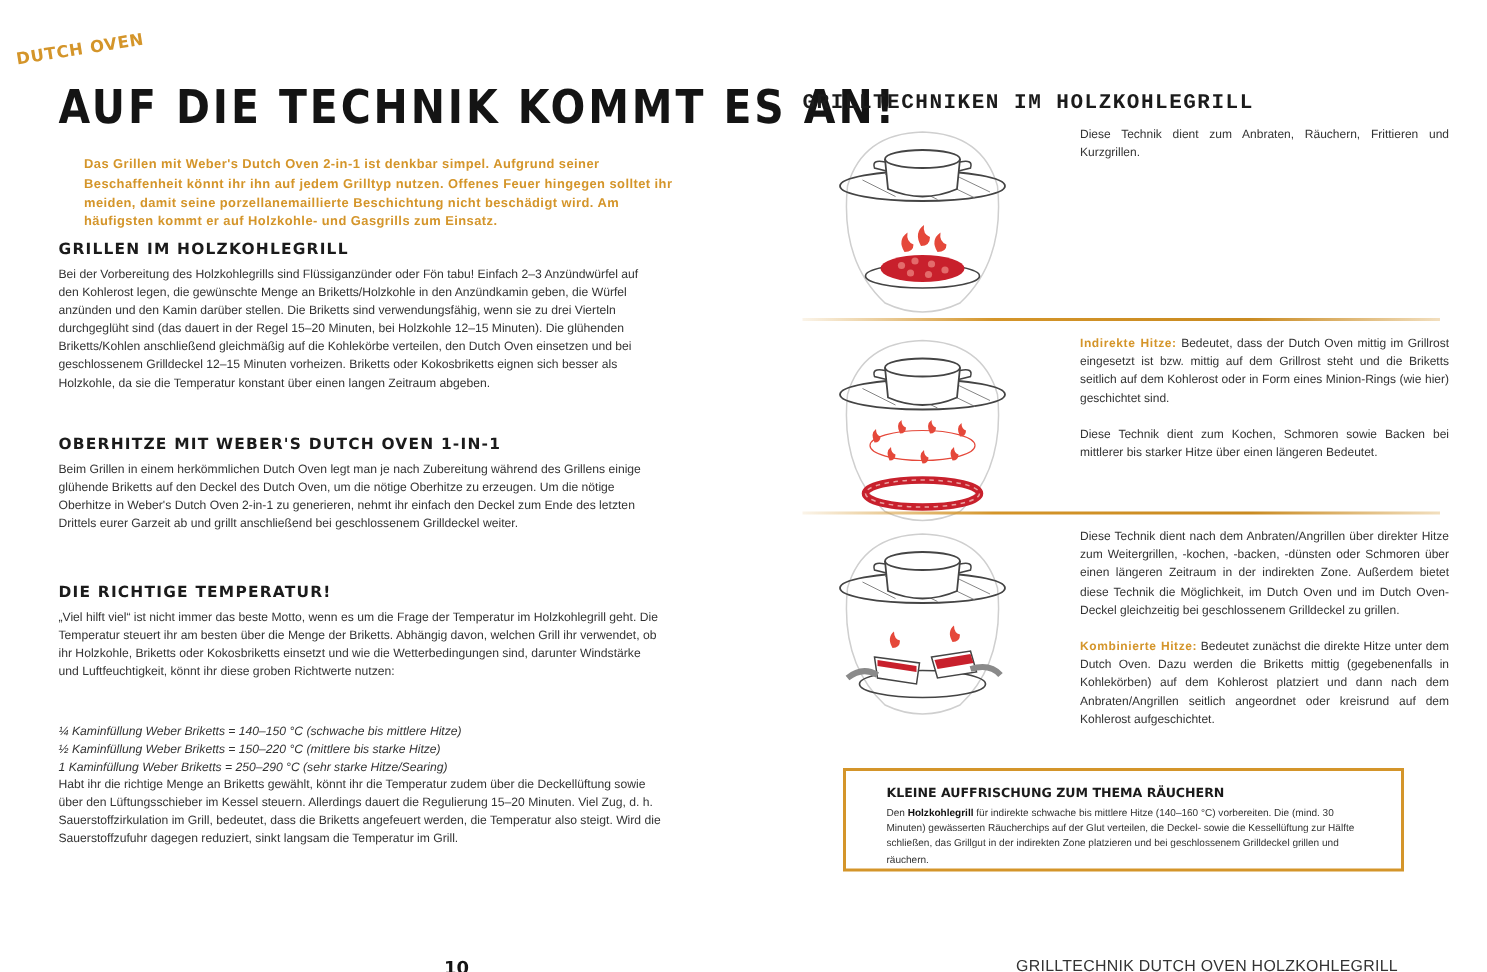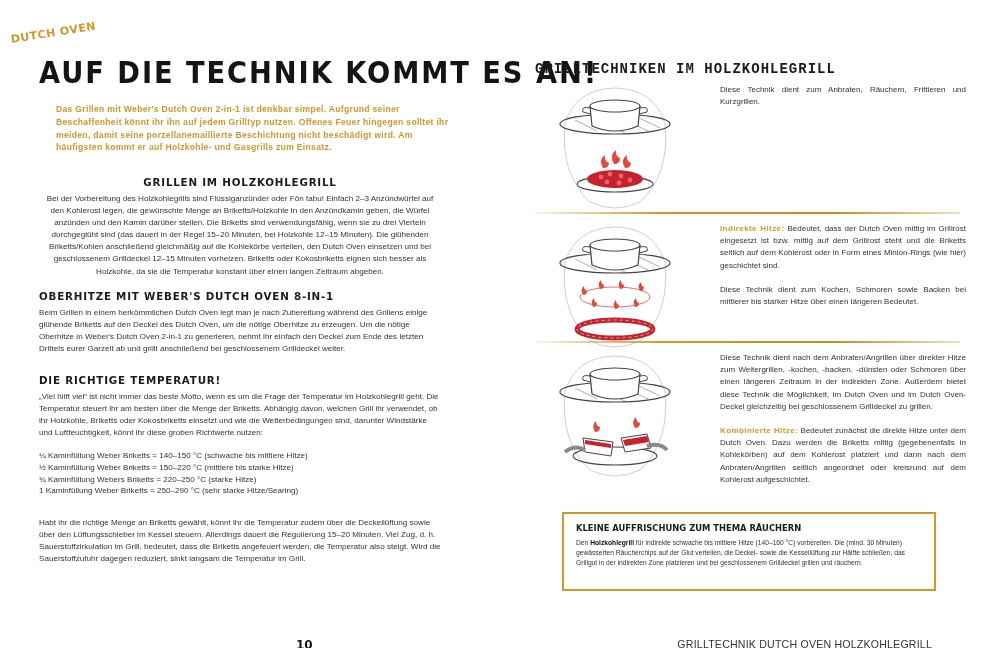--- a/index.html
+++ b/index.html
@@ -28,21 +28,21 @@
     letter-spacing: 0.3px;
     margin-left: 17px;
   }
 
   .section { position: absolute; left: 39px; width: 402px; }
   .section h2 {
     font-family: "DejaVu Sans", sans-serif; font-weight: bold;
     font-size: 10.3px; letter-spacing: 0.8px; color: #1b1b1b; margin-bottom: 5px;
   }
   .section p { font-size: 8.1px; line-height: 12.1px; color: #333; }
-  .temp-list { margin-top: 11px; }
+  .temp-list { margin-top: 28px; font-style: italic; }
   .temp-list div { font-size: 8.1px; line-height: 11.7px; color: #333; }
 
   .folio { position: absolute; top: 638px; display: flex; align-items: flex-end; flex-direction: column; }
   .folio .num { font-family: "DejaVu Sans", sans-serif; font-weight: bold; font-size: 12px; color: #141414; }
   .folio .runner { font-size: 10.6px; color: #333; letter-spacing: 0.2px; }
   .folio-left { left: 39px; }
   .folio-left .runner { margin-left: 19px; }
   .folio-right { right: 35px; }
   .folio-right .runner { margin-right: 24px; }
 
@@ -57,55 +57,54 @@
   .technique p { font-size: 8px; line-height: 12.2px; color: #333; text-align: justify; }
   .technique p + p { margin-top: 12px; }
   .tlabel { color: #d4952a; font-weight: bold; letter-spacing: 0.4px; }
 
   .divider {
     position: absolute; left: 40px; width: 425px; height: 2px;
     background: linear-gradient(90deg, rgba(212,149,42,0.1), #d4952a 30%, #c98a20 70%, rgba(212,149,42,0.3));
   }
 
   .infobox {
-    position: absolute; left: 67px; top: 512px; width: 374px; height: 79px;
-    border: 2px solid #d4952a; padding: 9px 12px;
+    position: absolute; left: 67px; top: 512px; width: 374px; height: 69px;
+    border: 2px solid #d4952a; padding: 9px 27px;
   }
   .infobox h3 {
     font-family: "DejaVu Sans", sans-serif; font-weight: bold; font-size: 8.4px;
     color: #1b1b1b; margin-bottom: 5px;
   }
   .infobox p { font-size: 6.7px; line-height: 10.2px; color: #333; }
   .infobox b { color: #111; }
 </style>
 </head>
 <body>
 
 <div class="page page-left">
   <div class="kicker">DUTCH OVEN</div>
   <h1 class="headline">AUF DIE TECHNIK KOMMT ES AN!</h1>
   <p class="lead">Das Grillen mit Weber's Dutch Oven 2-in-1 ist denkbar simpel. Aufgrund seiner Beschaffenheit könnt ihr ihn auf jedem Grilltyp nutzen. Offenes Feuer hingegen solltet ihr meiden, damit seine porzellanemaillierte Beschichtung nicht beschädigt wird. Am häufigsten kommt er auf Holzkohle- und Gasgrills zum Einsatz.</p>
 
-  <div class="section" style="top:176px;text-align:center;">
+  <div class="section" style="top:160px;">
     <h2>GRILLEN IM HOLZKOHLEGRILL</h2>
     <p>Bei der Vorbereitung des Holzkohlegrills sind Flüssiganzünder oder Fön tabu! Einfach 2–3 Anzündwürfel auf den Kohlerost legen, die gewünschte Menge an Briketts/Holzkohle in den Anzündkamin geben, die Würfel anzünden und den Kamin darüber stellen. Die Briketts sind verwendungsfähig, wenn sie zu drei Vierteln durchgeglüht sind (das dauert in der Regel 15–20 Minuten, bei Holzkohle 12–15 Minuten). Die glühenden Briketts/Kohlen anschließend gleichmäßig auf die Kohlekörbe verteilen, den Dutch Oven einsetzen und bei geschlossenem Grilldeckel 12–15 Minuten vorheizen. Briketts oder Kokosbriketts eignen sich besser als Holzkohle, da sie die Temperatur konstant über einen langen Zeitraum abgeben.</p>
   </div>
 
   <div class="section" style="top:290px;">
-    <h2>OBERHITZE MIT WEBER'S DUTCH OVEN 8-IN-1</h2>
+    <h2>OBERHITZE MIT WEBER'S DUTCH OVEN 1-IN-1</h2>
     <p>Beim Grillen in einem herkömmlichen Dutch Oven legt man je nach Zubereitung während des Grillens einige glühende Briketts auf den Deckel des Dutch Oven, um die nötige Oberhitze zu erzeugen. Um die nötige Oberhitze in Weber's Dutch Oven 2-in-1 zu generieren, nehmt ihr einfach den Deckel zum Ende des letzten Drittels eurer Garzeit ab und grillt anschließend bei geschlossenem Grilldeckel weiter.</p>
   </div>
 
-  <div class="section" style="top:374px;">
+  <div class="section" style="top:389px;">
     <h2>DIE RICHTIGE TEMPERATUR!</h2>
     <p>„Viel hilft viel“ ist nicht immer das beste Motto, wenn es um die Frage der Temperatur im Holzkohlegrill geht. Die Temperatur steuert ihr am besten über die Menge der Briketts. Abhängig davon, welchen Grill ihr verwendet, ob ihr Holzkohle, Briketts oder Kokosbriketts einsetzt und wie die Wetterbedingungen sind, darunter Windstärke und Luftfeuchtigkeit, könnt ihr diese groben Richtwerte nutzen:</p>
     <div class="temp-list">
       <div>¼ Kaminfüllung Weber Briketts = 140–150 °C (schwache bis mittlere Hitze)</div>
       <div>½ Kaminfüllung Weber Briketts = 150–220 °C (mittlere bis starke Hitze)</div>
-      <div>¾ Kaminfüllung Webers Briketts = 220–250 °C (starke Hitze)</div>
       <div>1 Kaminfüllung Weber Briketts = 250–290 °C (sehr starke Hitze/Searing)</div>
     </div>
   </div>
 
   <div class="section" style="top:517px;">
     <p>Habt ihr die richtige Menge an Briketts gewählt, könnt ihr die Temperatur zudem über die Deckellüftung sowie über den Lüftungsschieber im Kessel steuern. Allerdings dauert die Regulierung 15–20 Minuten. Viel Zug, d. h. Sauerstoffzirkulation im Grill, bedeutet, dass die Briketts angefeuert werden, die Temperatur also steigt. Wird die Sauerstoffzufuhr dagegen reduziert, sinkt langsam die Temperatur im Grill.</p>
   </div>
 
   <div class="folio folio-left">
     <span class="num">10</span>

